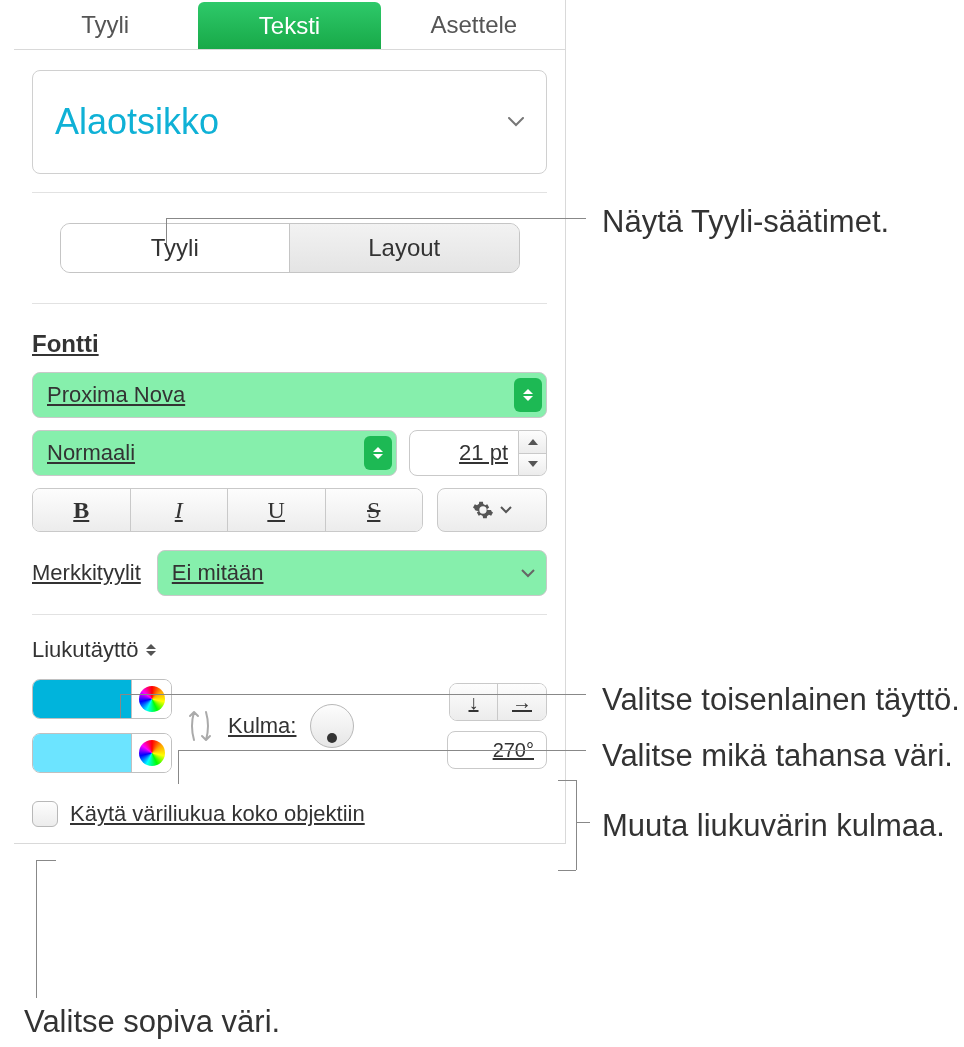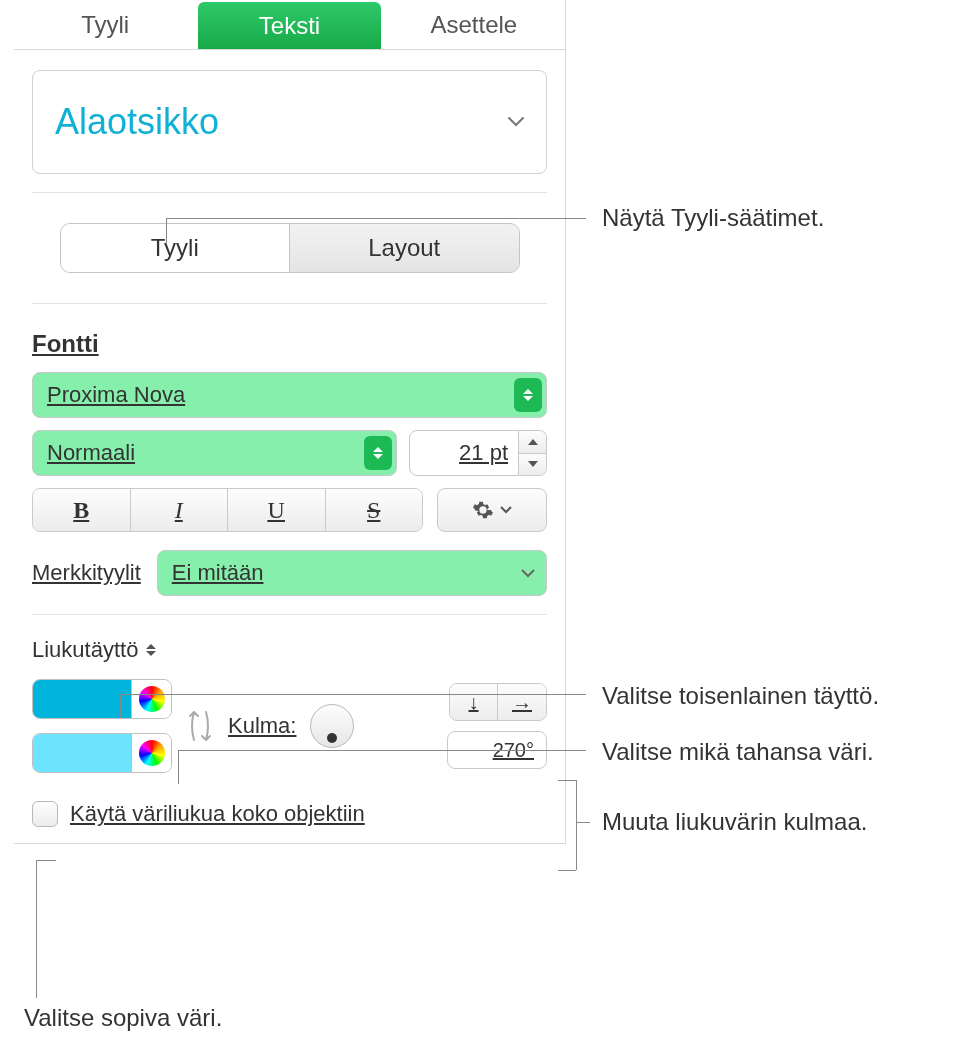--- a/index.html
+++ b/index.html
@@ -299,21 +299,21 @@
   .checkbox {
     width: 26px; height: 26px;
     border: 1px solid #b8b8b8;
     border-radius: 6px;
     background: linear-gradient(#fdfdfd,#ececec);
     cursor: pointer;
   }
   
   .callout {
     position: absolute;
-    font-size: 24px;
+    font-size: 31px;
     color: #333;
   }
   .callout-line {
     position: absolute;
     background: #888;
   }
 </style>
 </head>
 <body>
 

